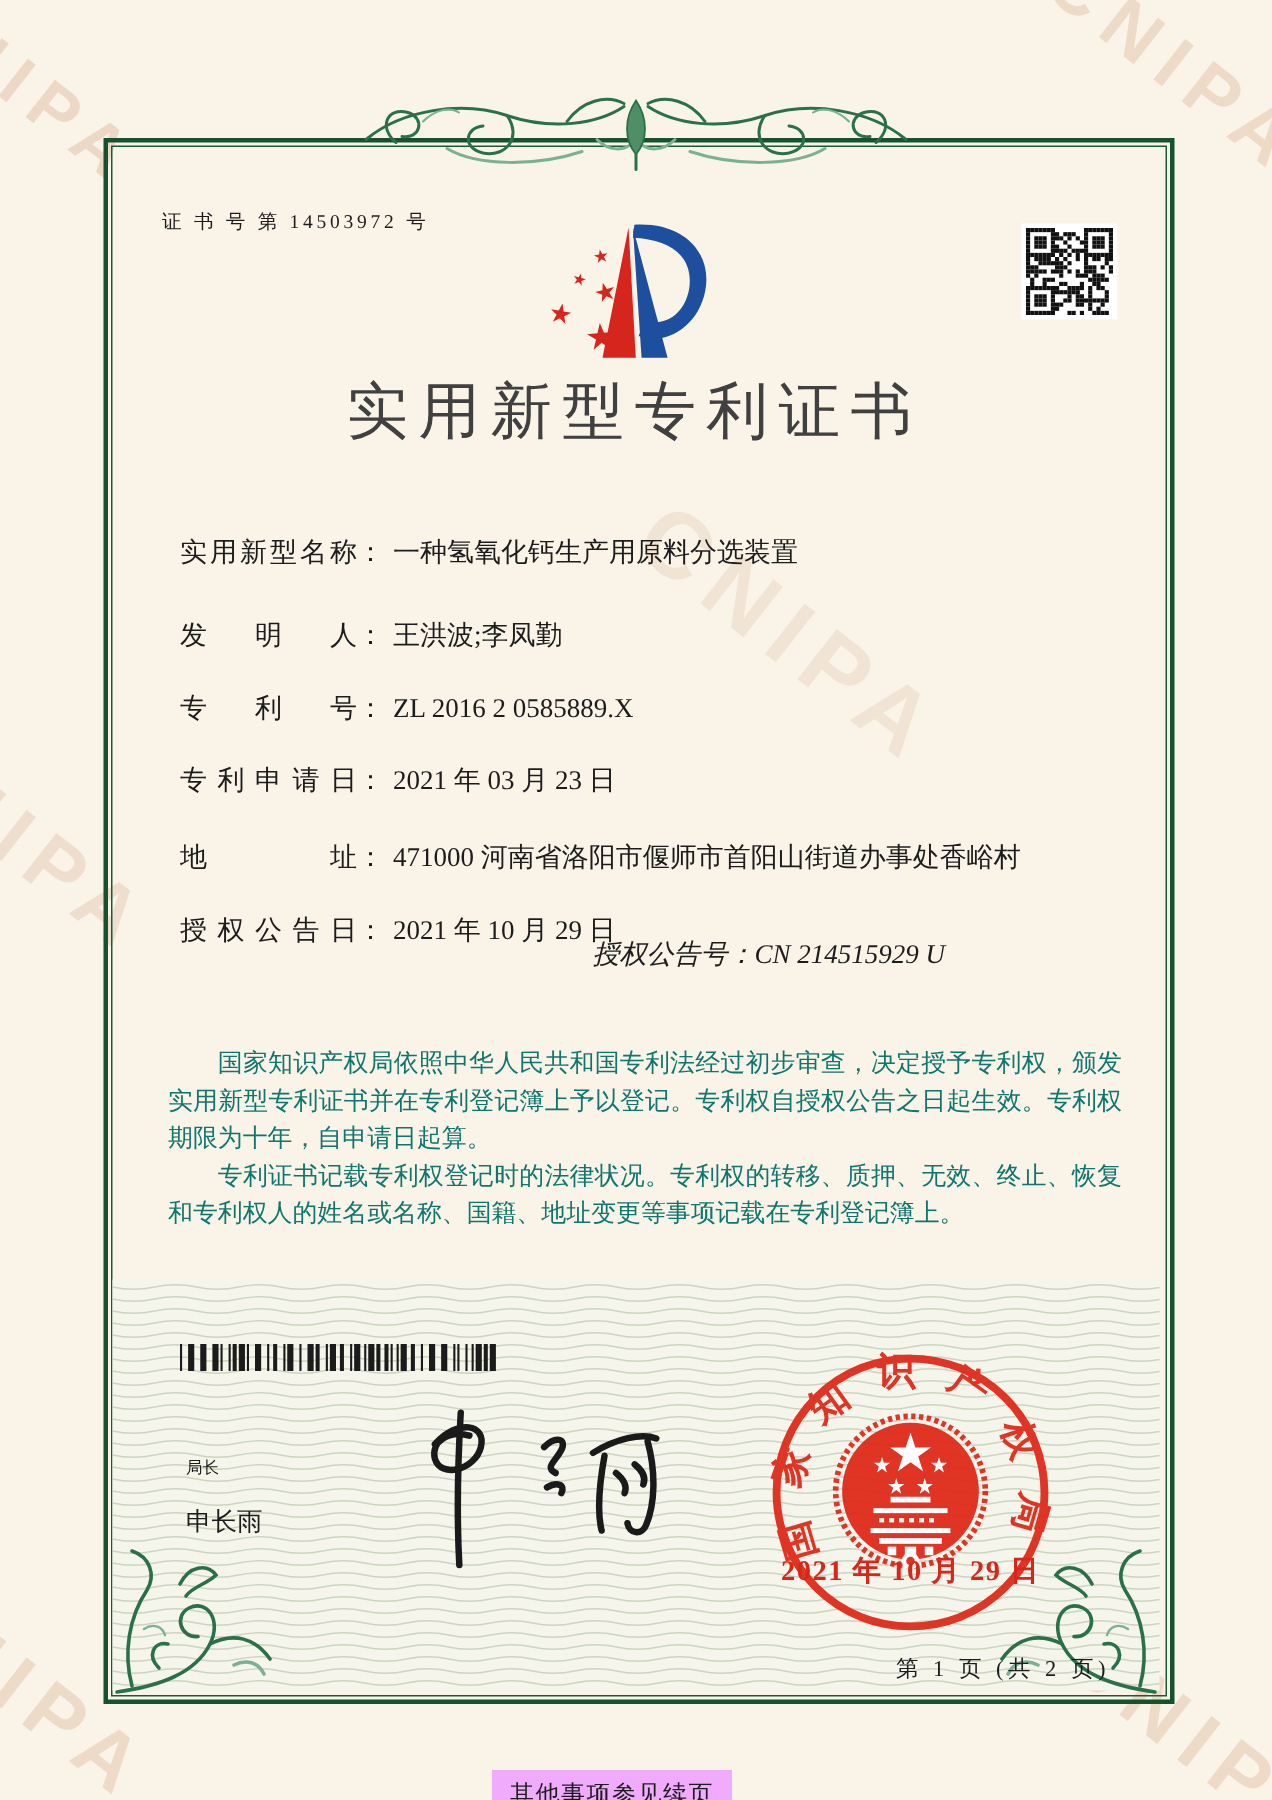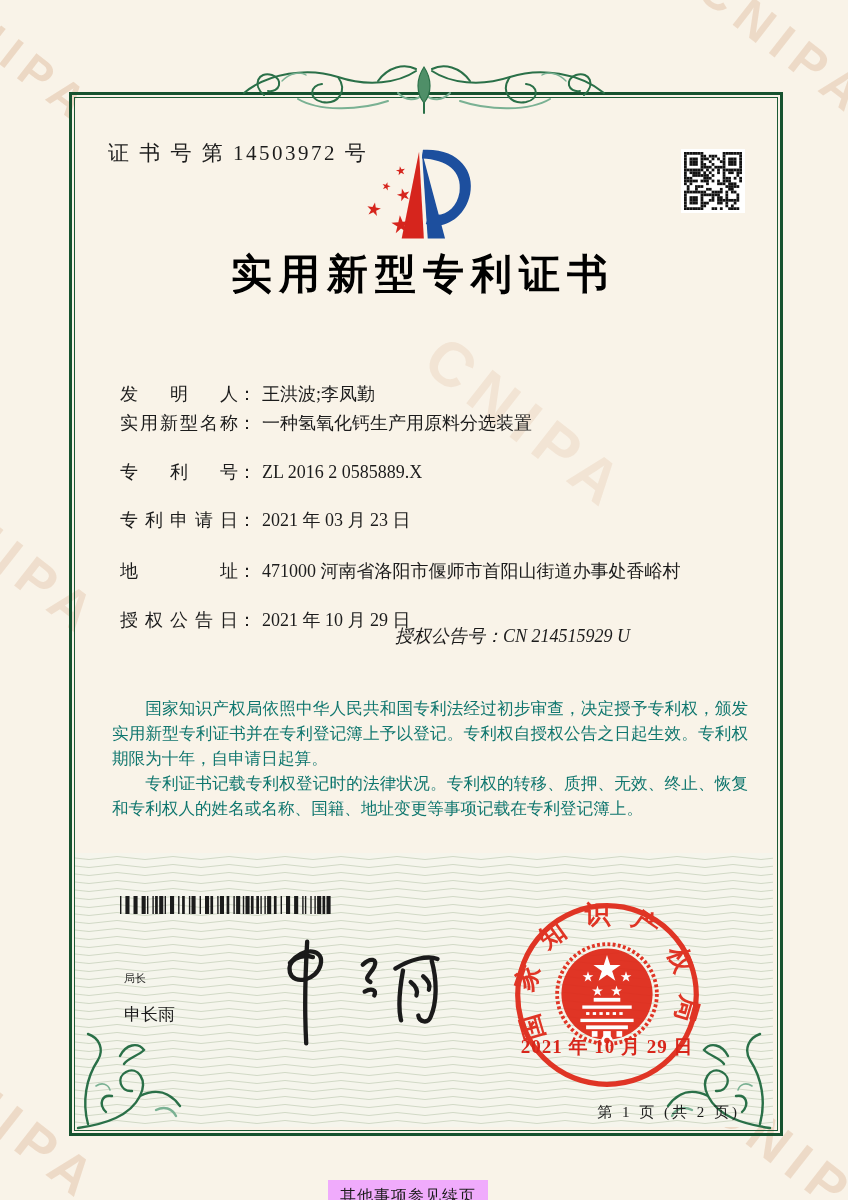--- a/index.html
+++ b/index.html
@@ -24,25 +24,25 @@
   
   .waveband{position:absolute;left:75px;top:853px;width:698px;height:274px;z-index:2;background:#f5f5ec;}
 
   .ornament{position:absolute;z-index:3;pointer-events:none;}
   .orn-top{left:238px;top:55px;}
   .orn-bl{left:72px;top:1028px;}
   .orn-br{left:664px;top:1028px;transform:scaleX(-1);}
 
   .content{position:absolute;z-index:4;color:#1c1c1c;}
 
-  .certno{left:108px;top:139px;font-size:21px;letter-spacing:2.5px;}
+  .certno{left:108px;top:139px;font-size:13px;letter-spacing:2.5px;}
   .qrbox{left:681px;top:149px;width:64px;height:64px;background:#ffffff;padding:3px;box-sizing:border-box;}
   .logo{left:362px;top:144px;}
-  .title{left:69px;top:247px;width:708px;text-align:center;font-size:41px;font-weight:bold;
-         letter-spacing:7px;color:#000000;}
+  .title{left:69px;top:247px;width:708px;text-align:center;font-size:41px;font-weight:normal;
+         letter-spacing:7px;color:#404040;}
 
   .fields{left:120px;top:352px;width:630px;font-size:18px;}
   .frow{position:relative;line-height:26px;white-space:nowrap;}
   .frow.r1{margin-top:3px;} .frow.r2{margin-top:29px;} .frow.r3{margin-top:23px;}
   .frow.r4{margin-top:22px;} .frow.r5{margin-top:26px;} .frow.r6{margin-top:25px;}
   .frow.r7{margin-top:23px;}
   .flabel{display:inline-block;width:118px;text-align:justify;text-align-last:justify;
           text-justify:inter-character;vertical-align:top;}
   .fcolon{display:inline-block;margin-right:6px;}
   .grant-no{position:absolute;left:275px;top:16px;font-style:italic;}
@@ -414,25 +414,25 @@
         <polygon points="26.2,39.7 26.3,42.9 29.5,43.8 26.4,44.9 26.6,48.2 24.6,45.7 21.5,46.8 23.3,44.1 21.2,41.5 24.4,42.4" fill="#d6251d"></polygon>
         <polygon points="41.2,46.2 44.0,50.5 48.9,49.2 45.7,53.1 48.4,57.4 43.7,55.6 40.5,59.5 40.8,54.5 36.0,52.6 40.9,51.3" fill="#d6251d"></polygon>
         <polygon points="13.3,60.6 14.1,66.0 19.4,67.0 14.5,69.3 15.3,74.7 11.5,70.8 6.6,73.2 9.2,68.4 5.4,64.5 10.7,65.4" fill="#d6251d"></polygon>
         <polygon points="39.1,74.0 42.0,80.7 49.2,80.1 43.7,84.9 46.6,91.5 40.3,87.8 34.8,92.6 36.5,85.5 30.3,81.8 37.5,81.1" fill="#d6251d"></polygon>
       </g>
   </svg>
 
   <div class="content title">实用新型专利证书</div>
 
   <div class="content fields">
+    <div class="frow r1">
+      <span class="flabel">实用新型名称</span><span class="fcolon">：</span><span class="fvalue">一种氢氧化钙生产用原料分选装置</span>
+    </div>
     <div class="frow r2">
       <span class="flabel">发明人</span><span class="fcolon">：</span><span class="fvalue">王洪波;李凤勤</span>
-    </div>
-    <div class="frow r1">
-      <span class="flabel">实用新型名称</span><span class="fcolon">：</span><span class="fvalue">一种氢氧化钙生产用原料分选装置</span>
     </div>
     <div class="frow r3">
       <span class="flabel">专利号</span><span class="fcolon">：</span><span class="fvalue">ZL 2016 2 0585889.X</span>
     </div>
     <div class="frow r4">
       <span class="flabel">专利申请日</span><span class="fcolon">：</span><span class="fvalue">2021 年 03 月 23 日</span>
     </div>
     <div class="frow r6">
       <span class="flabel">地址</span><span class="fcolon">：</span><span class="fvalue">471000 河南省洛阳市偃师市首阳山街道办事处香峪村</span>
     </div>

